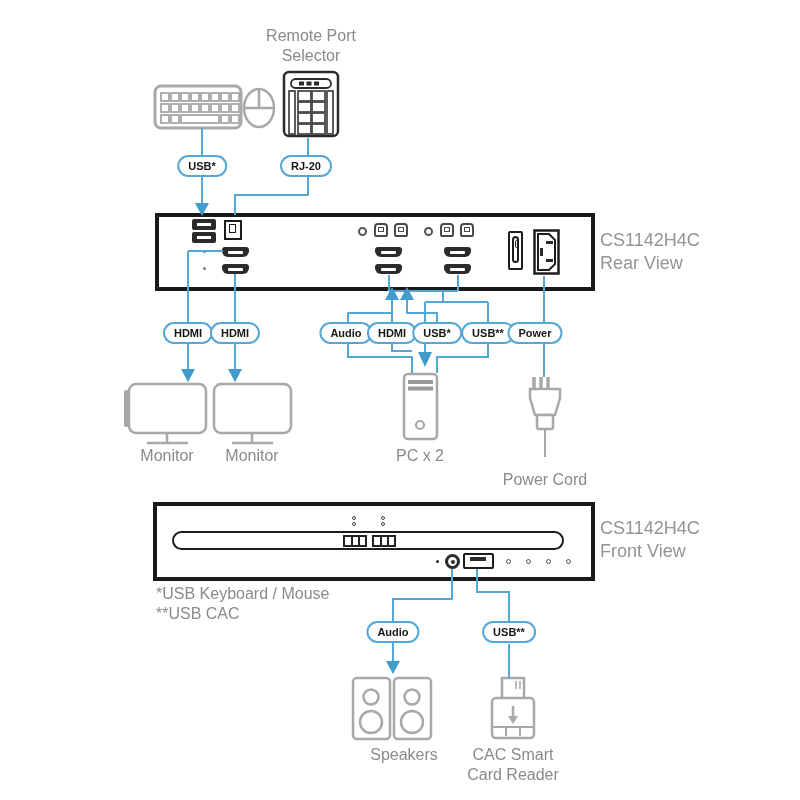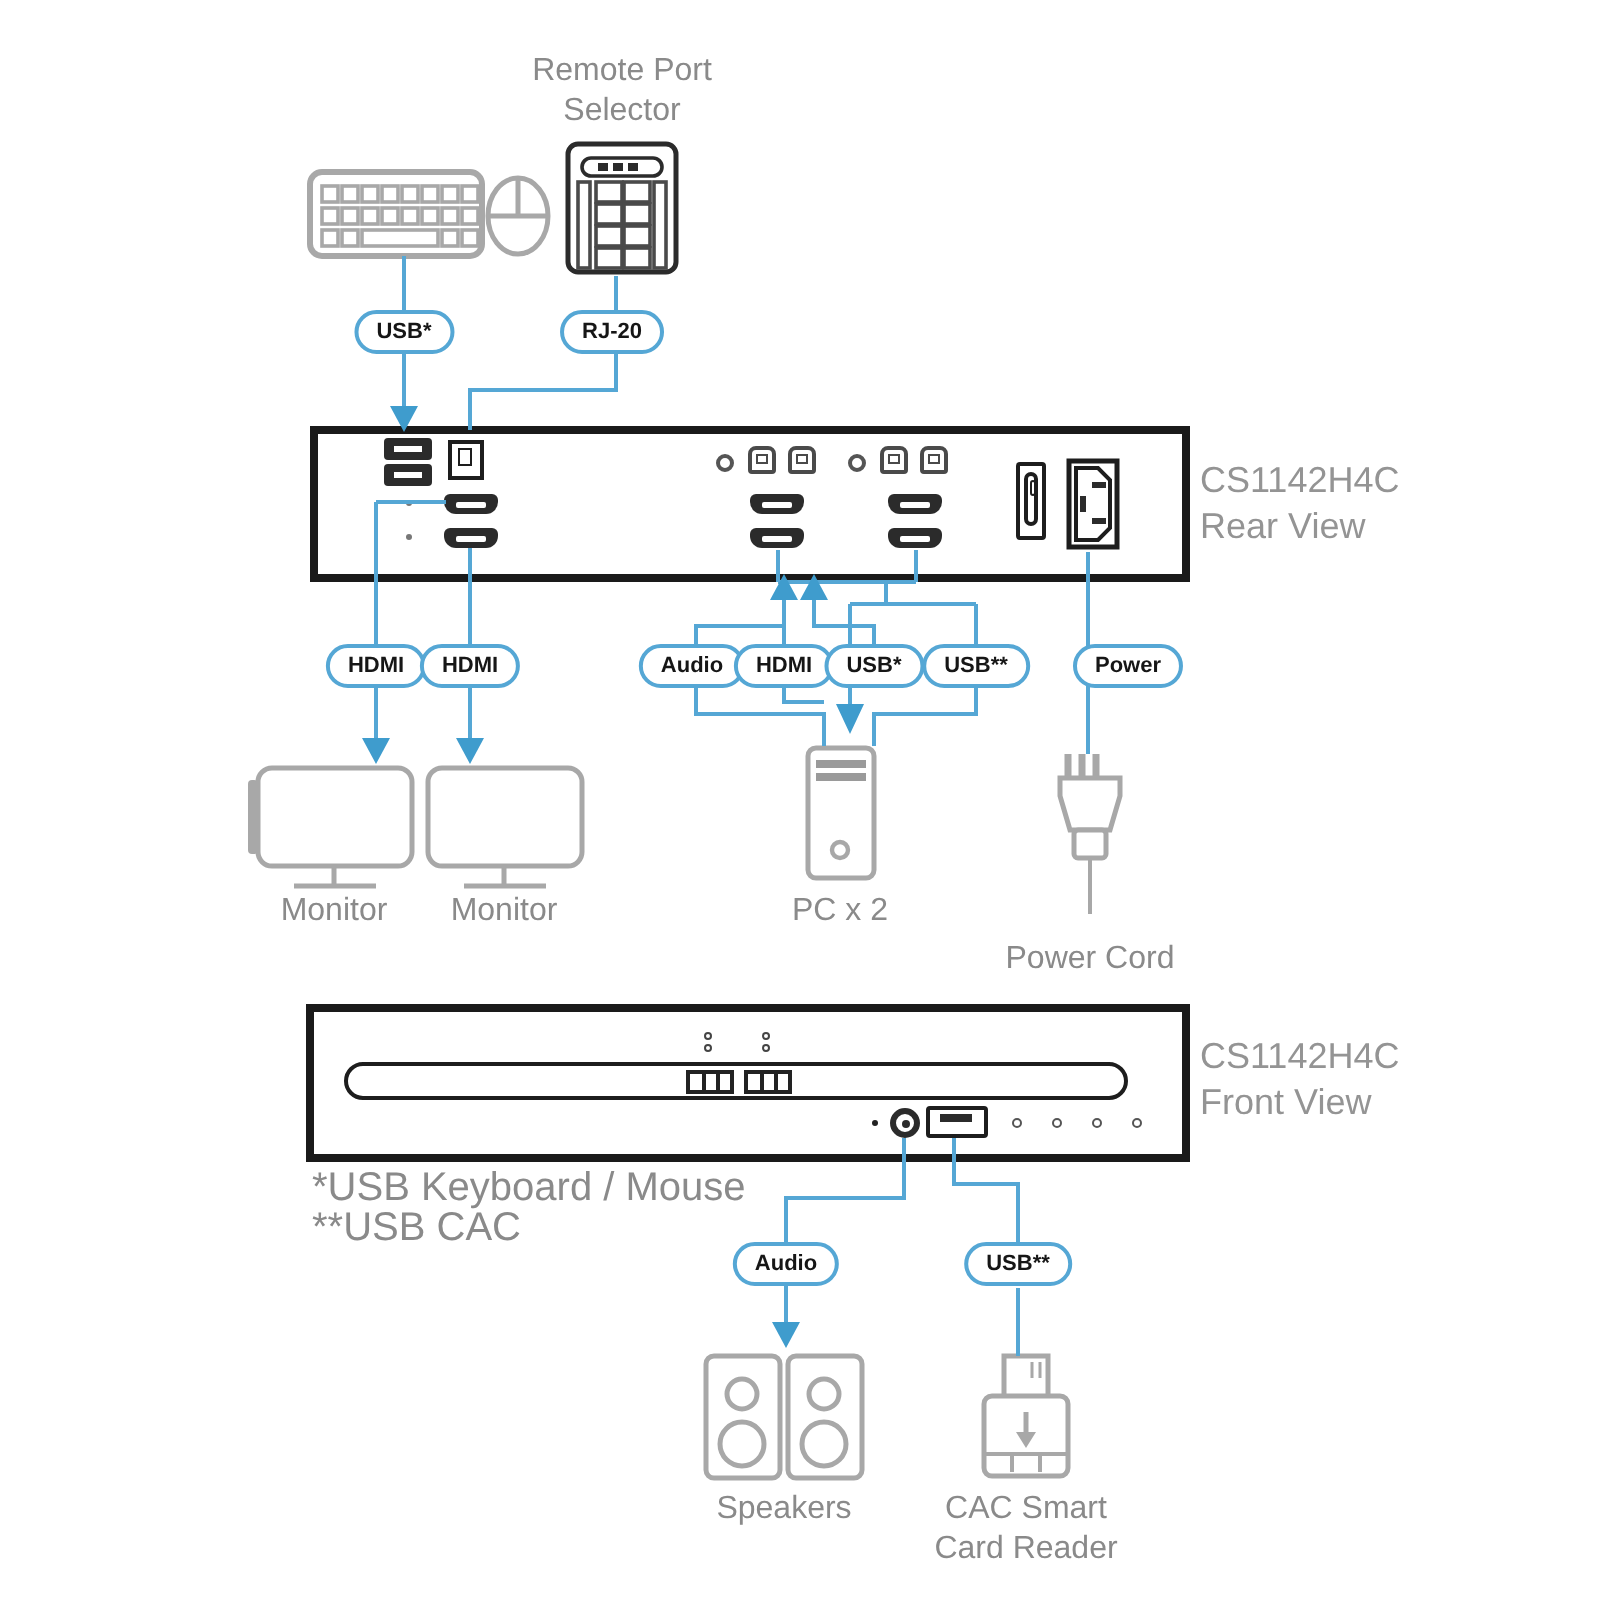--- a/index.html
+++ b/index.html
@@ -5,21 +5,21 @@
   html,body { margin:0; padding:0; background:#fff; }
   .stage { position:relative; width:800px; height:800px; background:#ffffff;
            font-family:"Liberation Sans", sans-serif; overflow:hidden; }
 
   
   .lbl { position:absolute; color:#8a8a8a; font-size:16px; line-height:20px;
          white-space:pre-line; }
   .lbl-c { transform:translateX(-50%); text-align:center; }
   .view-lbl { position:absolute; color:#949494; font-size:18px; line-height:23px;
               white-space:pre-line; }
-  .footnote { position:absolute; color:#8a8a8a; font-size:20px; line-height:20px; }
+  .footnote { position:absolute; color:#8a8a8a; font-size:16px; line-height:20px; }
 
   
   .pill { position:absolute; transform:translate(-50%,-50%); background:#fff;
           border:2px solid #55a7d5; border-radius:13px; padding:3px 9px;
           font-size:11px; font-weight:bold; color:#161616; white-space:nowrap;
           z-index:10; }
 
   
   .panel { position:absolute; background:#fff; border:4px solid #1a1a1a; z-index:2; }
   .panel * { position:absolute; box-sizing:border-box; }
@@ -270,33 +270,33 @@
   </svg>
 
   <div class="pill" style="left:202px; top:166px;">USB*</div>
   <div class="pill" style="left:306px; top:166px;">RJ-20</div>
   <div class="pill" style="left:188px; top:333px;">HDMI</div>
   <div class="pill" style="left:235px; top:333px;">HDMI</div>
   <div class="pill" style="left:346px; top:333px;">Audio</div>
   <div class="pill" style="left:392px; top:333px;">HDMI</div>
   <div class="pill" style="left:437px; top:333px;">USB*</div>
   <div class="pill" style="left:488px; top:333px;">USB**</div>
-  <div class="pill" style="left:564px; top:333px;text-align:center;">Power</div>
+  <div class="pill" style="left:535px; top:333px;text-align:center;">Power</div>
   <div class="pill" style="left:393px; top:632px;">Audio</div>
   <div class="pill" style="left:509px; top:632px;">USB**</div>
 
   <div class="lbl lbl-c" style="left:311px; top:26px;">Remote Port
 Selector</div>
   <div class="view-lbl" style="left:600px; top:229px;">CS1142H4C
 Rear View</div>
   <div class="view-lbl" style="left:600px; top:517px;">CS1142H4C
 Front View</div>
   <div class="lbl lbl-c" style="left:167px; top:446px;">Monitor</div>
   <div class="lbl lbl-c" style="left:252px; top:446px;">Monitor</div>
   <div class="lbl lbl-c" style="left:420px; top:446px;">PC x 2</div>
   <div class="lbl lbl-c" style="left:545px; top:470px;">Power Cord</div>
-  <div class="lbl lbl-c" style="left:392px; top:745px;">Speakers</div>
+  <div class="lbl lbl-c" style="left:404px; top:745px;">Speakers</div>
   <div class="lbl lbl-c" style="left:513px; top:745px;">CAC Smart
 Card Reader</div>
   <div class="footnote" style="left:156px; top:584px;">*USB Keyboard / Mouse</div>
   <div class="footnote" style="left:156px; top:604px;">**USB CAC</div>
 
 </div>
 
 </body></html>

